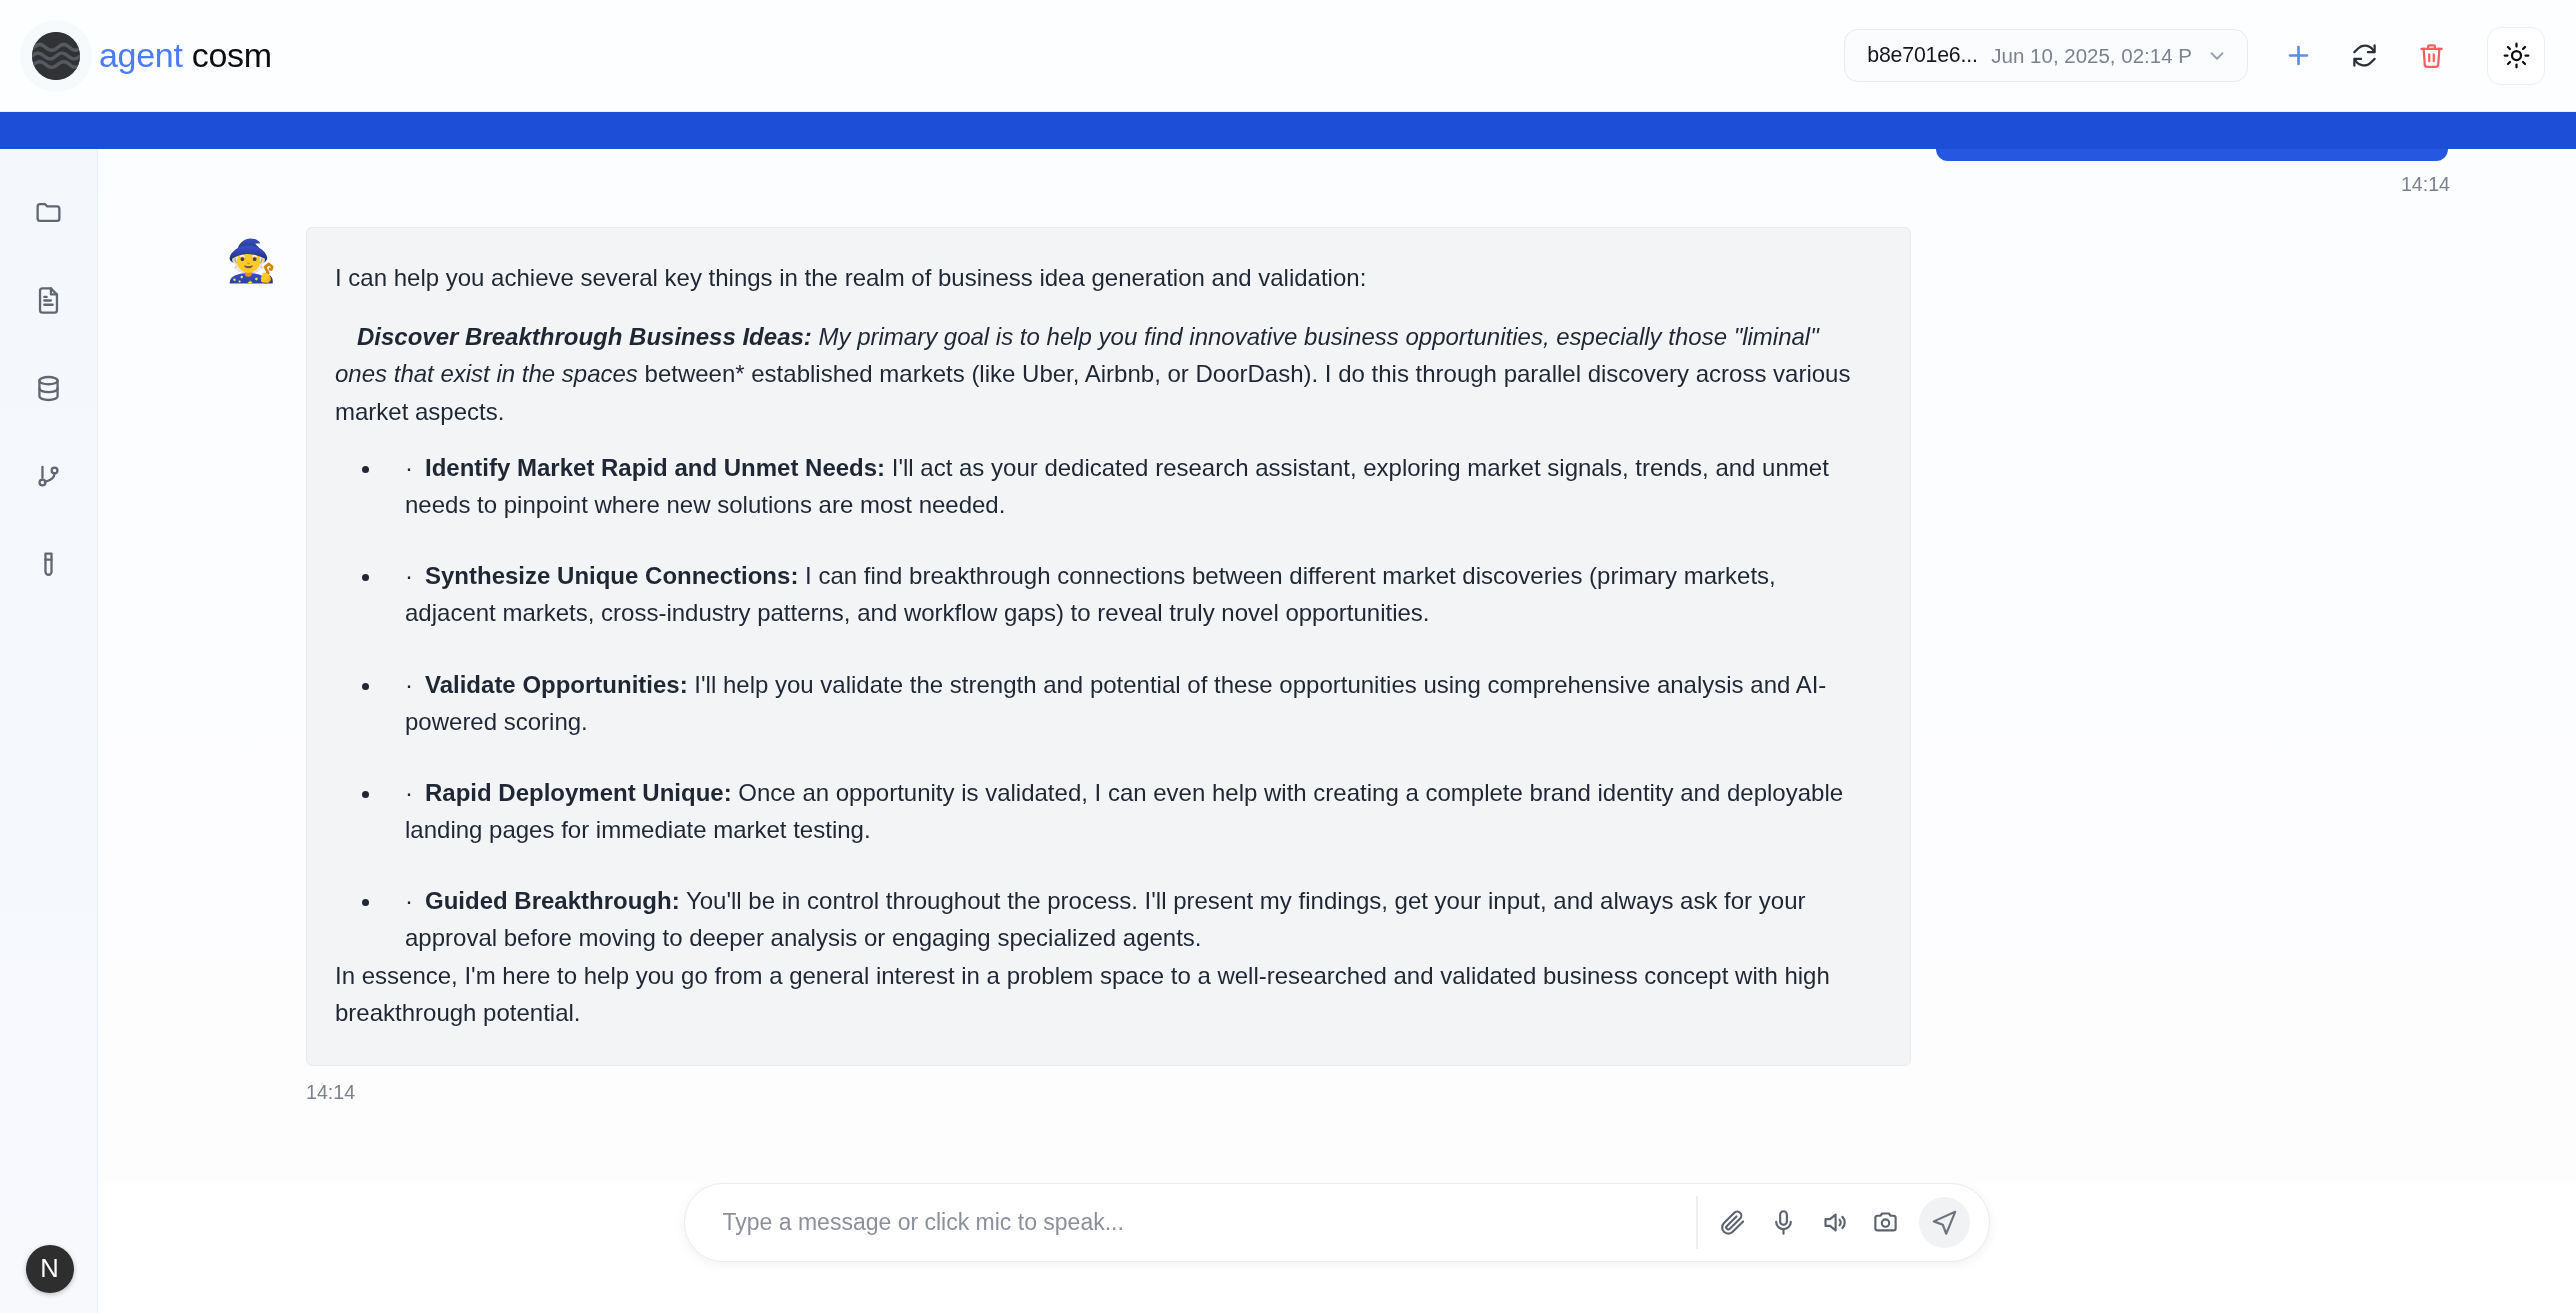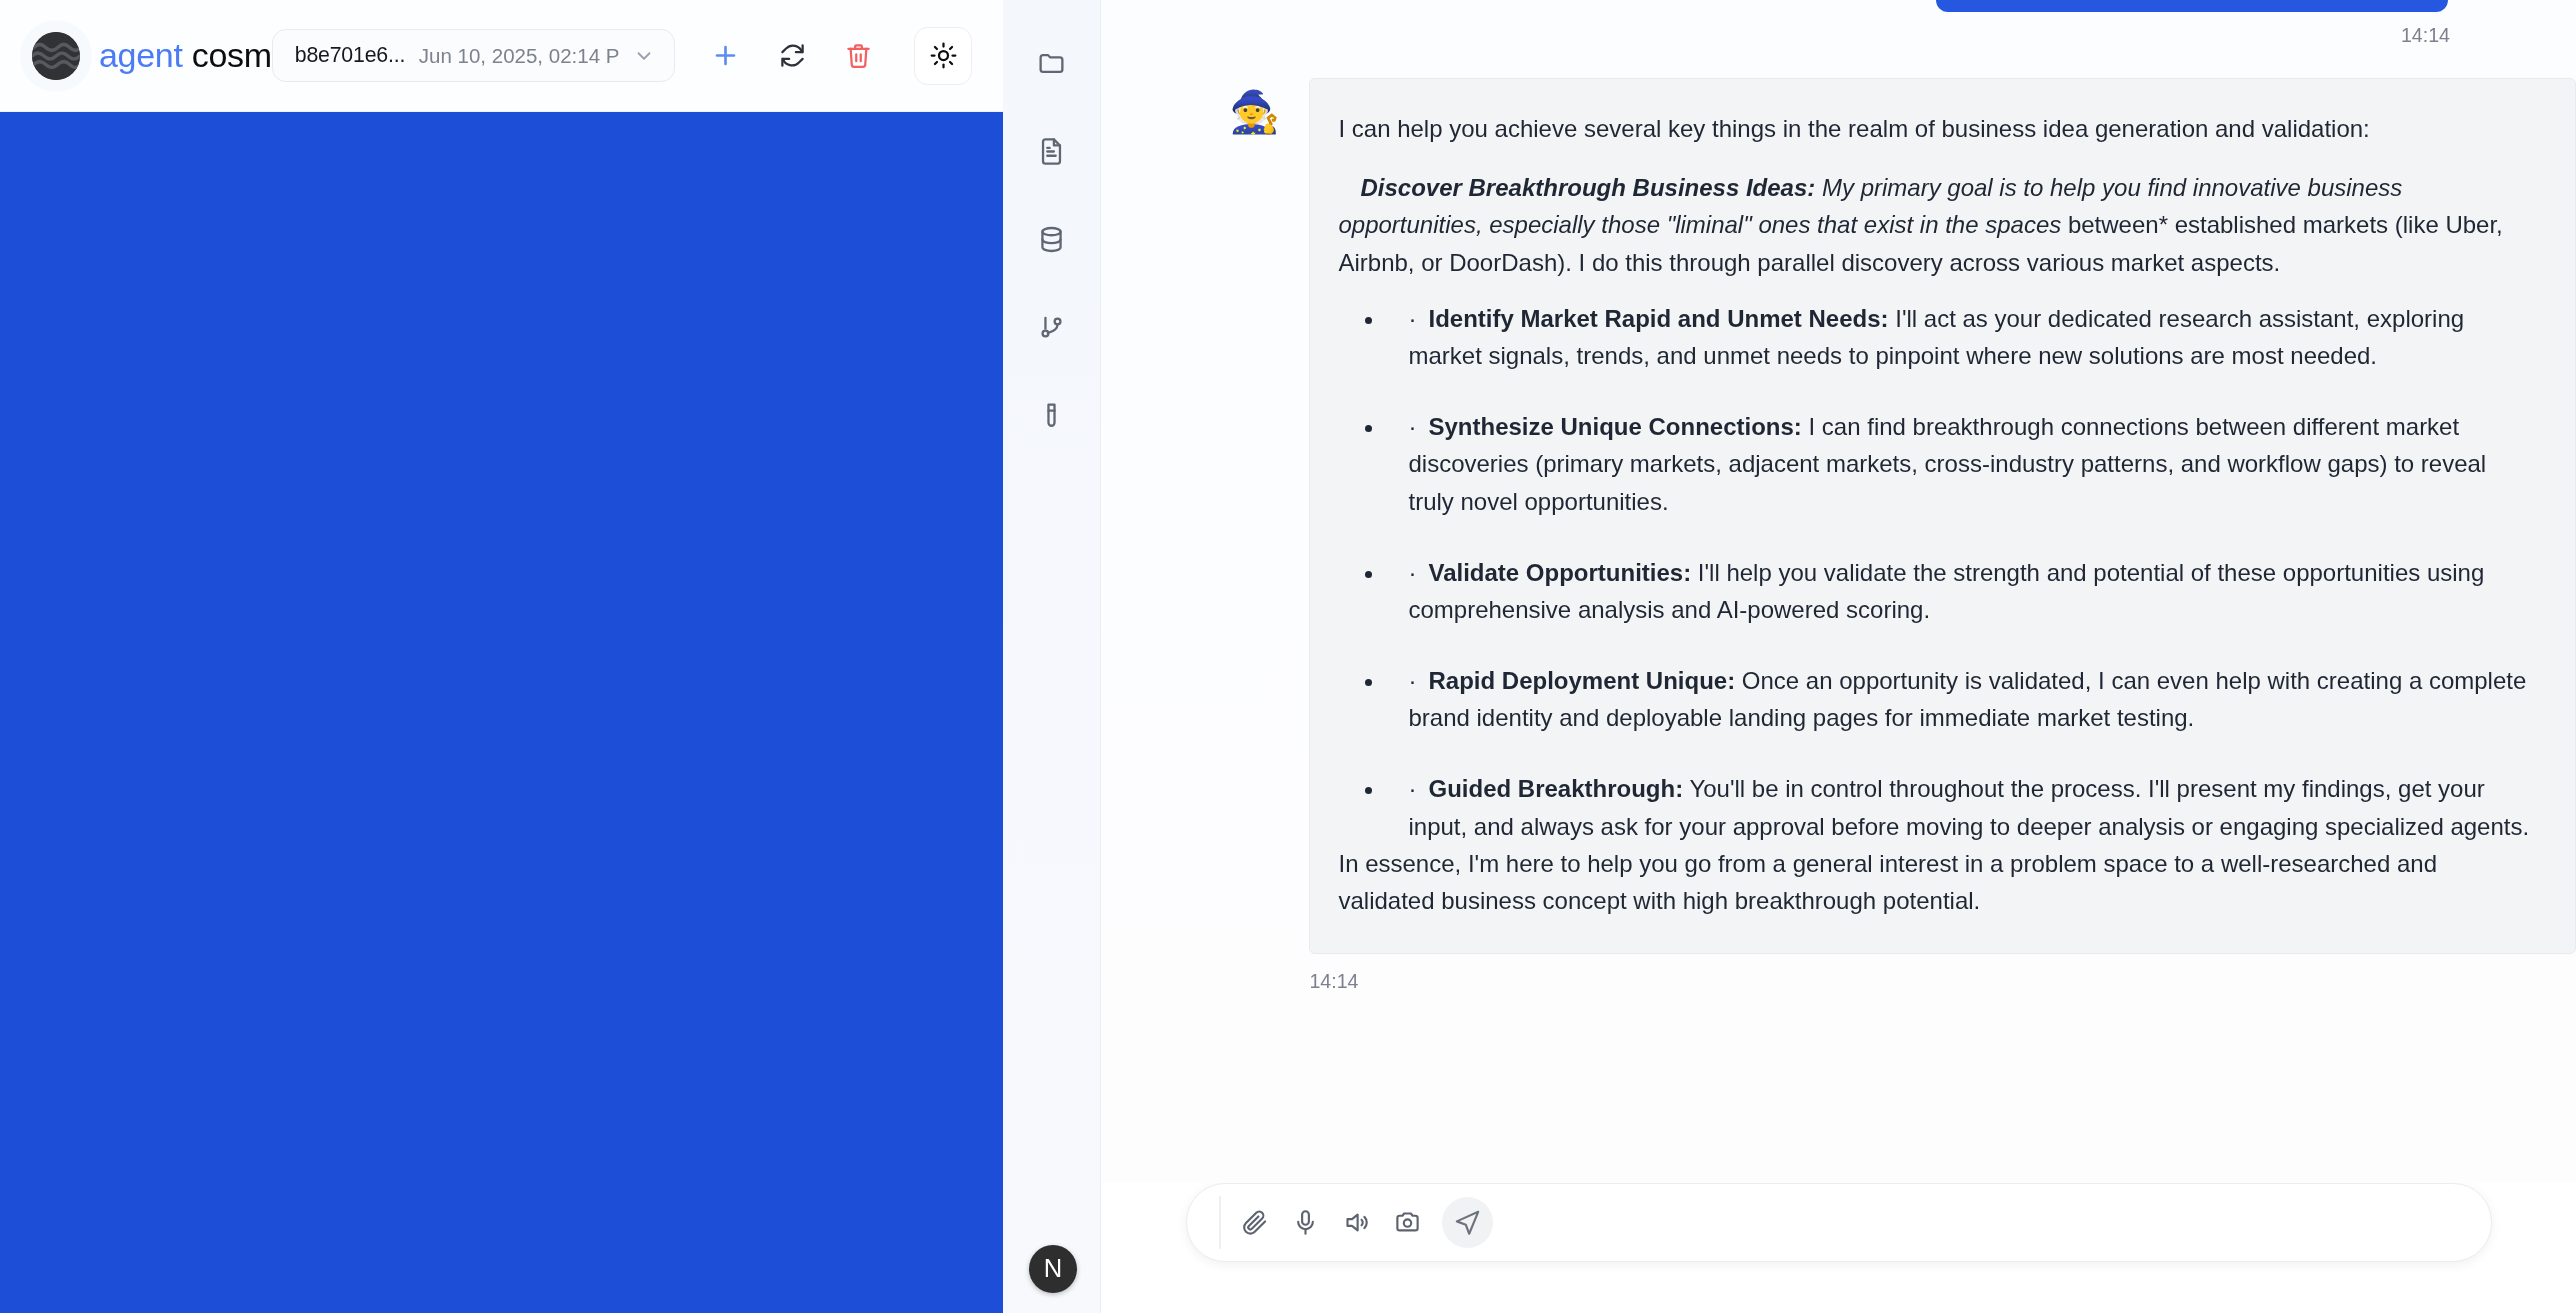--- a/index.html
+++ b/index.html
@@ -4,21 +4,21 @@
 <title>agent cosm</title>
 <style>
   * { box-sizing: border-box; margin: 0; padding: 0; }
   html, body {
     width: 2576px; height: 1313px;
     font-family: "Liberation Sans", sans-serif;
     background: #ffffff;
     overflow: hidden;
   }
 
-  .app { position: relative; width: 2576px; height: 1313px; display: flex; flex-direction: row; background:#1d4ed8; }
+  .app { position: relative; width: 2576px; height: 1313px; display: flex; flex-direction: column; background:#1d4ed8;gap:37px; }
 
   
   .header {
     height: 112px; min-height: 112px;
     background: #fdfeff;
     border-bottom: 1.7px solid #eef1f6;
     display: flex; align-items: center;
     padding: 0 31px 0 32px;
     position: relative; z-index: 5;
   }
@@ -335,20 +335,21 @@
 
             <p class="para-outro">In essence, I'm here to help you go from a general interest in a problem space to a well-researched and validated business concept with high breakthrough potential.</p>
           </div>
         </div>
 
         <div class="assistant-time">14:14</div>
       </div>
 
       <div class="composer-wrap">
         <div class="composer">
+          <input class="composer-input" type="text" placeholder="Type a message or click mic to speak..." style="">
           <div class="composer-divider"></div>
 
           <button class="comp-icon">
             <span>
               <svg width="27" height="27" viewBox="0 0 24 24" fill="none" stroke="currentColor" stroke-width="1.9" stroke-linecap="round" stroke-linejoin="round">
                 <path d="M21.4 11.05l-9.19 9.19a5.5 5.5 0 0 1-7.78-7.78l9.19-9.19a3.67 3.67 0 0 1 5.19 5.19l-9.2 9.19a1.83 1.83 0 0 1-2.59-2.59l8.49-8.49"></path>
               </svg>
             </span>
           </button>
 

